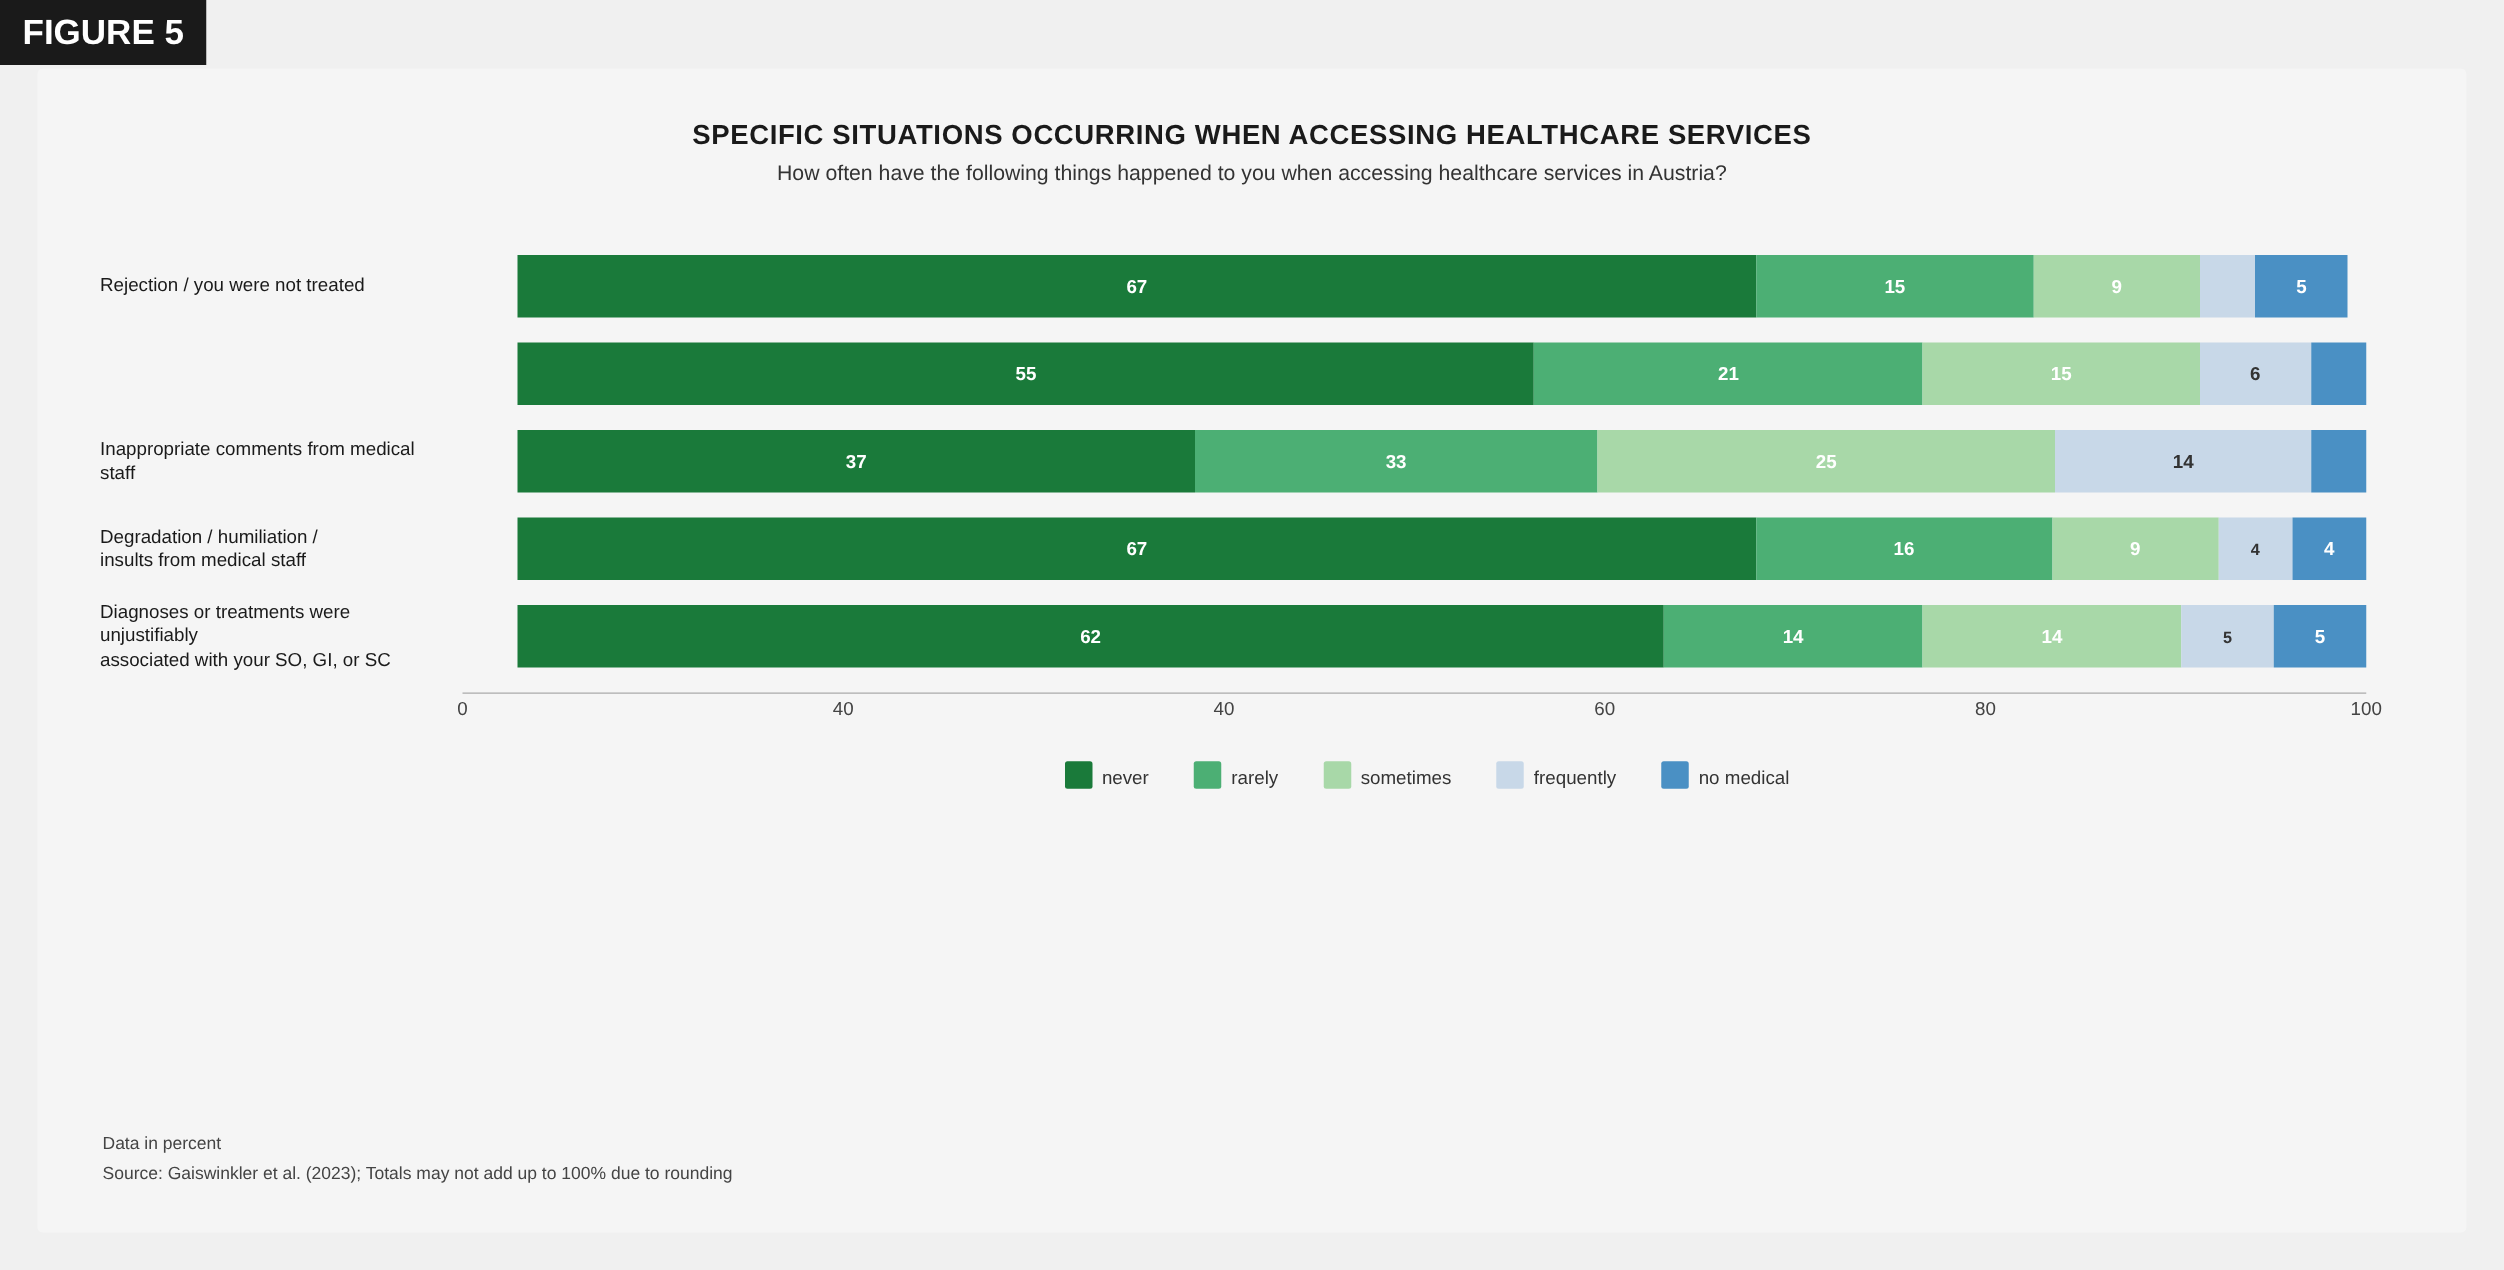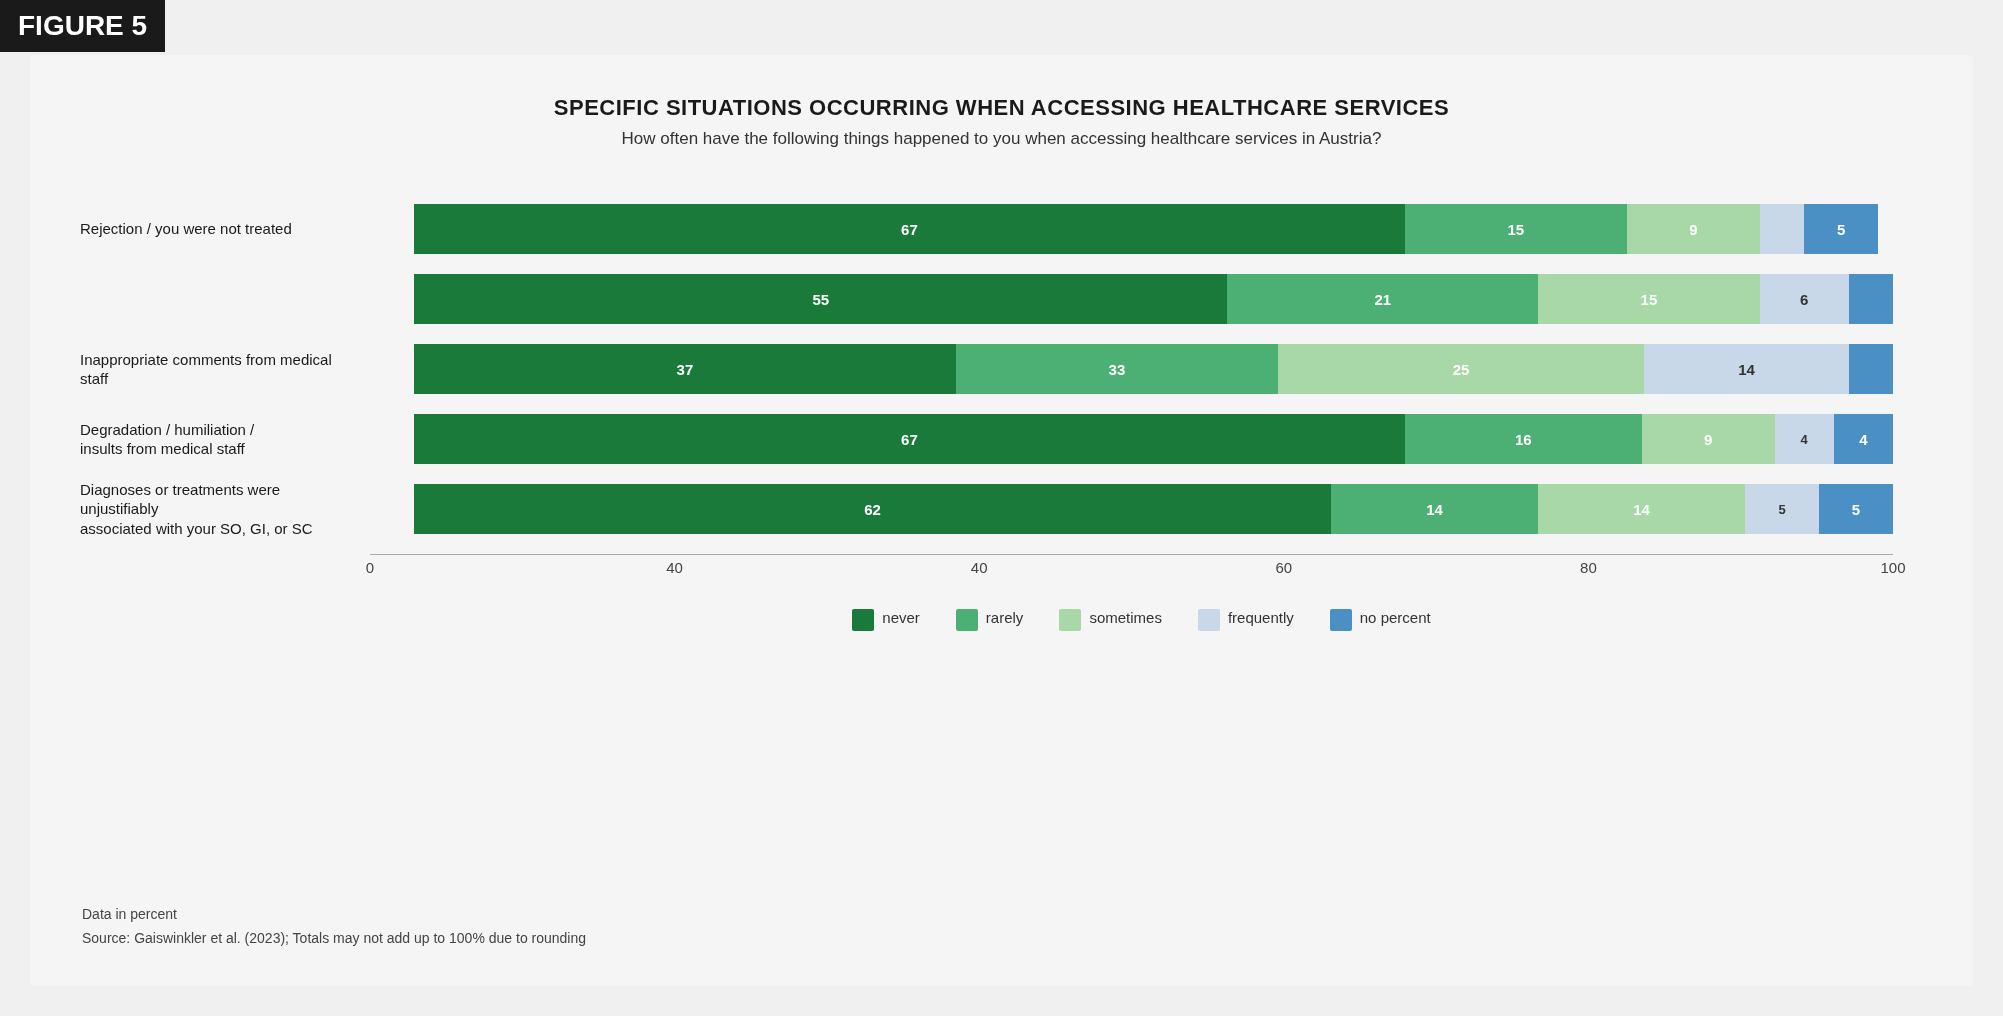--- a/index.html
+++ b/index.html
@@ -130,21 +130,21 @@
     .legend-area {
       display: flex;
       justify-content: center;
       gap: 36px;
       margin-top: 15px;
       margin-left: 280px;
     }
 
     .legend-item {
       display: flex;
-      align-items: flex-start;
+      align-items: flex-end;
       gap: 8px;
       font-size: 15px;
       color: #333;
     }
 
     .legend-swatch {
       width: 22px;
       height: 22px;
       border-radius: 2px;
       flex-shrink: 0;
@@ -254,21 +254,21 @@
       <div class="legend-item">
         <div class="legend-swatch" style="background: rgb(168, 216, 168);"></div>
         <span>sometimes</span>
       </div>
       <div class="legend-item">
         <div class="legend-swatch" style="background: rgb(200, 216, 232);"></div>
         <span>frequently</span>
       </div>
       <div class="legend-item">
         <div class="legend-swatch" style="background: rgb(74, 144, 196);"></div>
-        <span>no percent</span>
+        <span>no medical</span>
       </div>
     </div>
 
   <div class="footnotes">
     <div>Data in percent</div>
     <div>Source: Gaiswinkler et al. (2023); Totals may not add up to 100% due to rounding</div>
   </div>
 
 </div>
 

